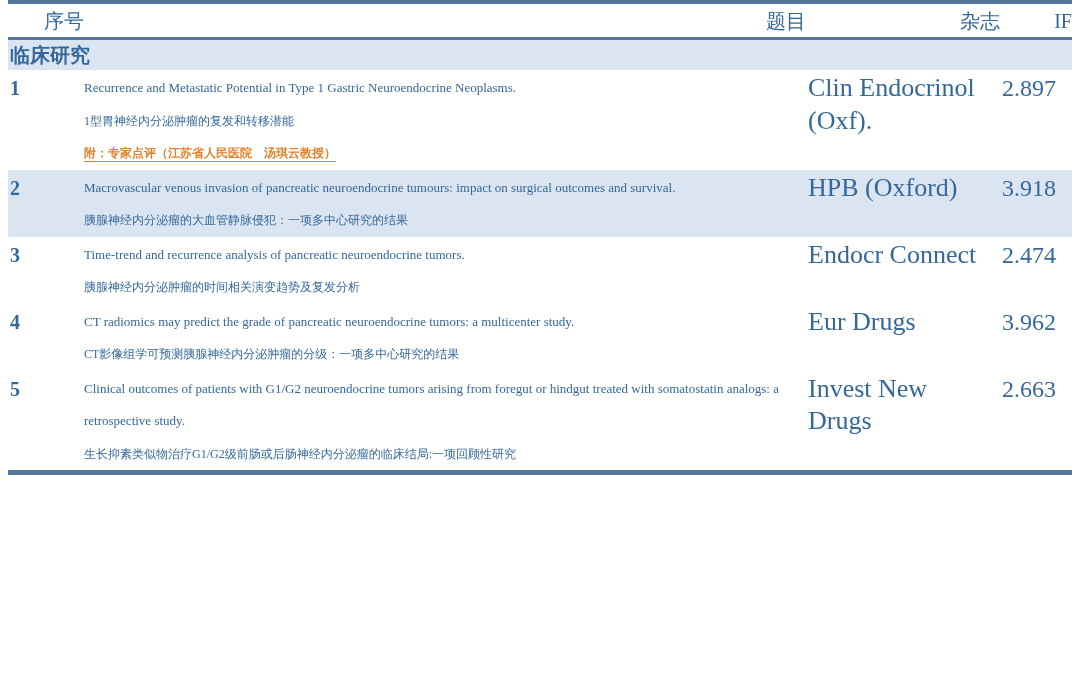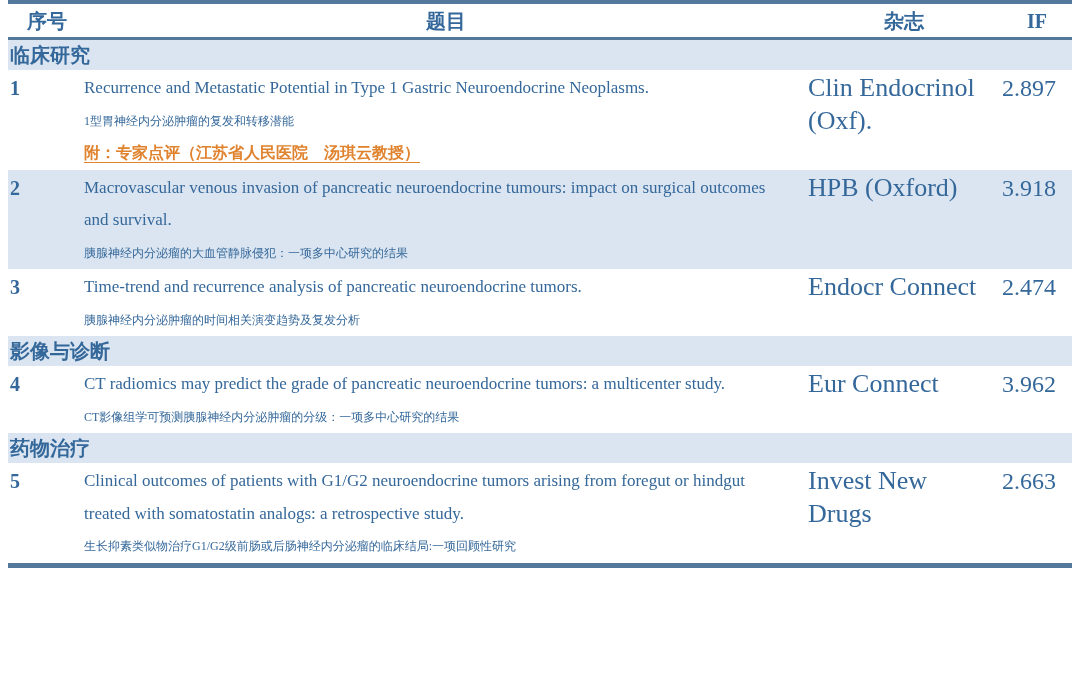--- a/index.html
+++ b/index.html
@@ -30,22 +30,22 @@
     border-top: 4px solid var(--border-blue);
     border-bottom: 5px solid var(--border-blue);
   }
   col.c-num { width: 76px; }
   col.c-title { width: 722px; }
   col.c-journal { width: 194px; }
   col.c-if { width: 72px; }
 
   thead tr { border-bottom: 3px solid var(--border-blue); }
   th {
-    text-align: center;
-    font-weight: bold;
+    text-align: right;
+    font-weight: normal;
     font-size: 20px;
     line-height: 28px;
     padding: 3px 0 2px 2px;
     color: var(--accent-text);
   }
   tr.section-row td {
     background: var(--band-blue);
     font-weight: bold;
     font-size: 20px;
     line-height: 26px;
@@ -60,34 +60,34 @@
   tr.paper-row.shaded td { background: var(--band-blue); }
 
   td.num {
     font-weight: bold;
     font-size: 20px;
     line-height: 32.5px;
     padding-left: 2px !important;
   }
   td.title { padding-right: 18px !important; }
   .en {
-    font-size: 17px;
+    font-size: 13px;
     line-height: 32.5px;
     max-width: 700px;
   }
   .zh {
     font-size: 12px;
     line-height: 32.5px;
     max-width: 700px;
   }
   .expert-link {
     display: inline-block;
     color: var(--link-orange);
     font-weight: bold;
-    font-size: 16px;
+    font-size: 12px;
     line-height: 32.5px;
     text-decoration: underline;
     text-underline-offset: 4px;
     cursor: pointer;
   }
   td.journal {
     font-size: 26px;
     line-height: 32.5px;
     white-space: pre-line;
     padding-left: 2px !important;
@@ -149,37 +149,31 @@
       <tr class="paper-row">
         <td class="num">3</td>
         <td class="title">
           <div class="en">Time-trend and recurrence analysis of pancreatic neuroendocrine tumors.</div>
           <div class="zh">胰腺神经内分泌肿瘤的时间相关演变趋势及复发分析</div>
         </td>
         <td class="journal">Endocr Connect</td>
         <td class="if">2.474</td>
       </tr>
 
-      <tr class="section-row">
-        <td colspan="4">影像与诊断</td>
-      </tr>
 
       <tr class="paper-row">
         <td class="num">4</td>
         <td class="title">
           <div class="en">CT radiomics may predict the grade of pancreatic neuroendocrine tumors: a multicenter study.</div>
           <div class="zh">CT影像组学可预测胰腺神经内分泌肿瘤的分级：一项多中心研究的结果</div>
         </td>
-        <td class="journal">Eur Connect</td>
+        <td class="journal">Eur Drugs</td>
         <td class="if">3.962</td>
       </tr>
 
-      <tr class="section-row">
-        <td colspan="4">药物治疗</td>
-      </tr>
 
       <tr class="paper-row">
         <td class="num">5</td>
         <td class="title">
           <div class="en">Clinical outcomes of patients with G1/G2 neuroendocrine tumors arising from foregut or hindgut treated with somatostatin analogs: a retrospective study.</div>
           <div class="zh">生长抑素类似物治疗G1/G2级前肠或后肠神经内分泌瘤的临床结局:一项回顾性研究</div>
         </td>
         <td class="journal">Invest New Drugs</td>
         <td class="if">2.663</td>
       </tr>

